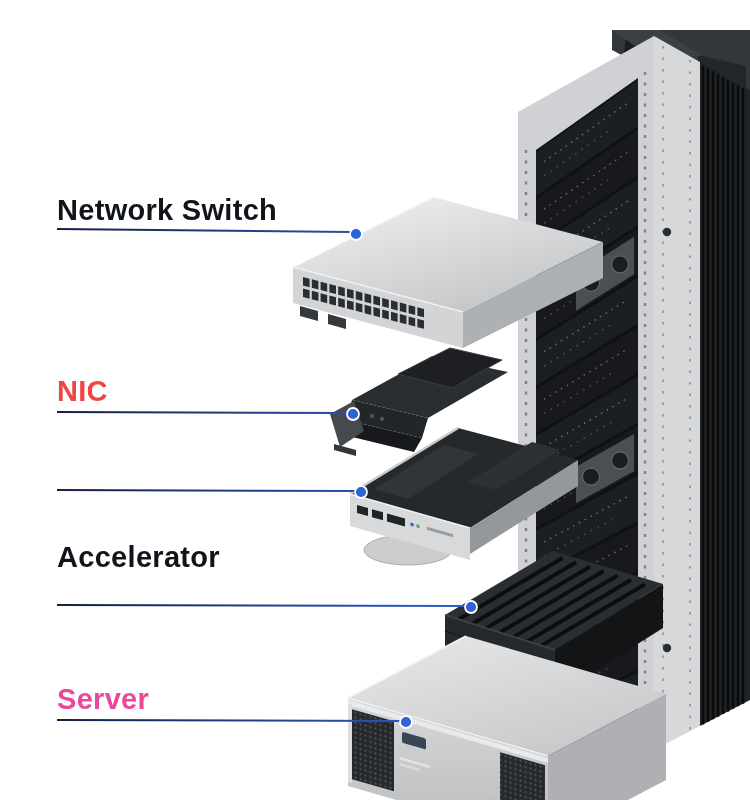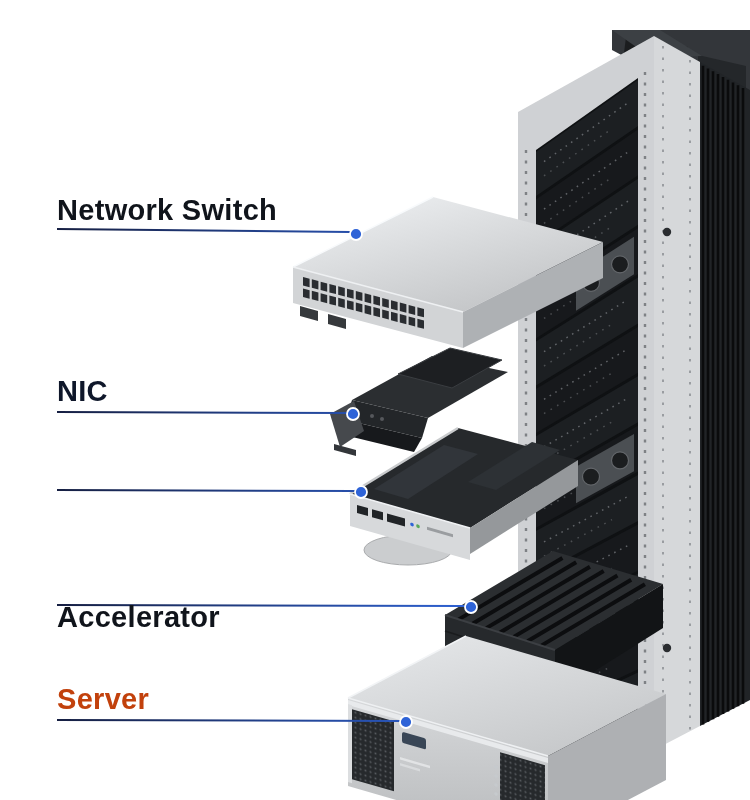--- a/index.html
+++ b/index.html
@@ -11,21 +11,21 @@
   #illustration{position:absolute;left:0;top:0;width:750px;height:800px;}
   .label{
     position:absolute;left:57px;
     font-weight:700;font-size:29px;line-height:1.05;
     color:#10141b;letter-spacing:.3px;white-space:nowrap;
     font-family:"Liberation Sans","DejaVu Sans",sans-serif;
   }
   .lbl-ns{top:195px;}
   .lbl-nic{top:376px;}
   .lbl-ai{top:455px;}
-  .lbl-acc{top:602px;}
+  .lbl-acc{top:542px;}
   .lbl-srv{top:684px;}
 </style>
 </head>
 <body style="background: rgb(255, 255, 255);">
 
 <div id="stage">
 
   <svg id="illustration" viewBox="0 0 750 800" xmlns="http://www.w3.org/2000/svg">
     <defs>
       <linearGradient id="gLine" gradientUnits="userSpaceOnUse" x1="57" y1="0" x2="480" y2="0">
@@ -259,16 +259,16 @@
       <line x1="57" y1="720" x2="400" y2="721" stroke="url(#gLine)" stroke-width="2"></line>
       <circle cx="356" cy="234" r="6" fill="#2e63d7" stroke="#ffffff" stroke-width="1.8"></circle>
       <circle cx="353" cy="414" r="6" fill="#2e63d7" stroke="#ffffff" stroke-width="1.8"></circle>
       <circle cx="361" cy="492" r="6" fill="#2e63d7" stroke="#ffffff" stroke-width="1.8"></circle>
       <circle cx="471" cy="607" r="6" fill="#2e63d7" stroke="#ffffff" stroke-width="1.8"></circle>
       <circle cx="406" cy="722" r="6" fill="#2e63d7" stroke="#ffffff" stroke-width="1.8"></circle>
     </g>
   </svg>
 
   <div class="label lbl-ns" style="color: rgb(16, 20, 27);">Network Switch</div>
-  <div class="label lbl-nic" style="color: #0f172a; text-align: right;">NIC</div>
+  <div class="label lbl-nic" style="color: #ef4444; text-align: right;">NIC</div>
   <div class="label lbl-acc" style="color: rgb(16, 20, 27);">Accelerator</div>
-  <div class="label lbl-srv" style="color: #c2410c;">Server</div>
+  <div class="label lbl-srv" style="color: #ec4899;">Server</div>
 </div>
 
 </body></html>

